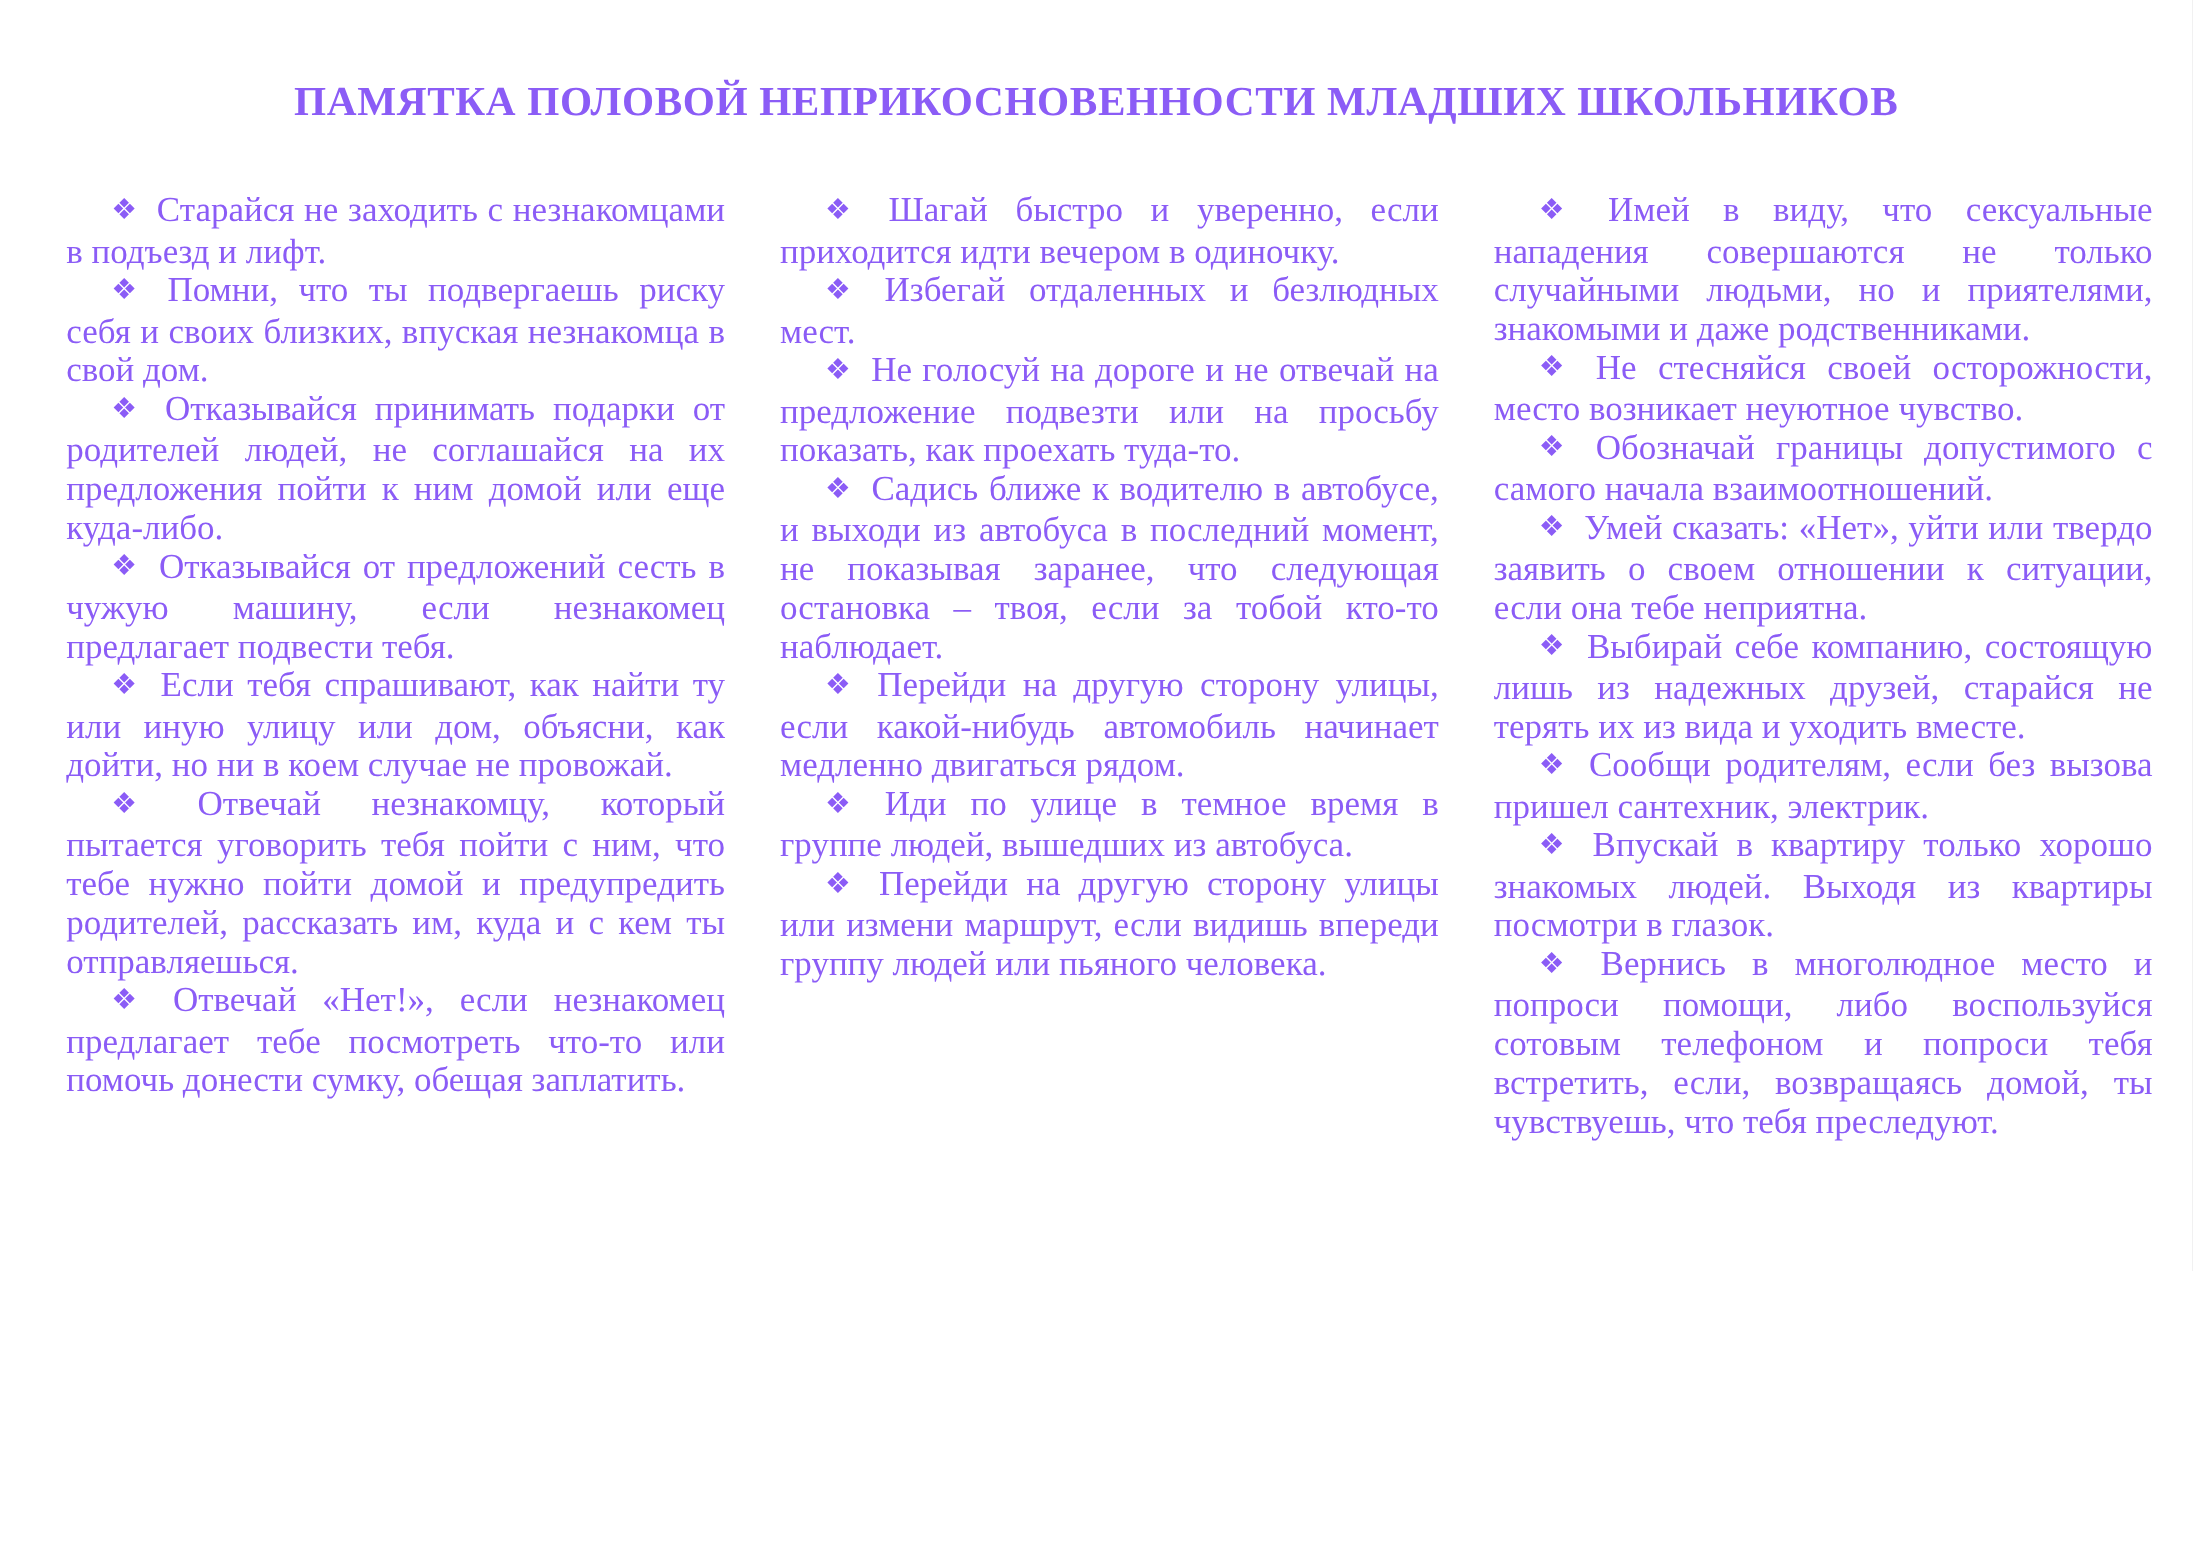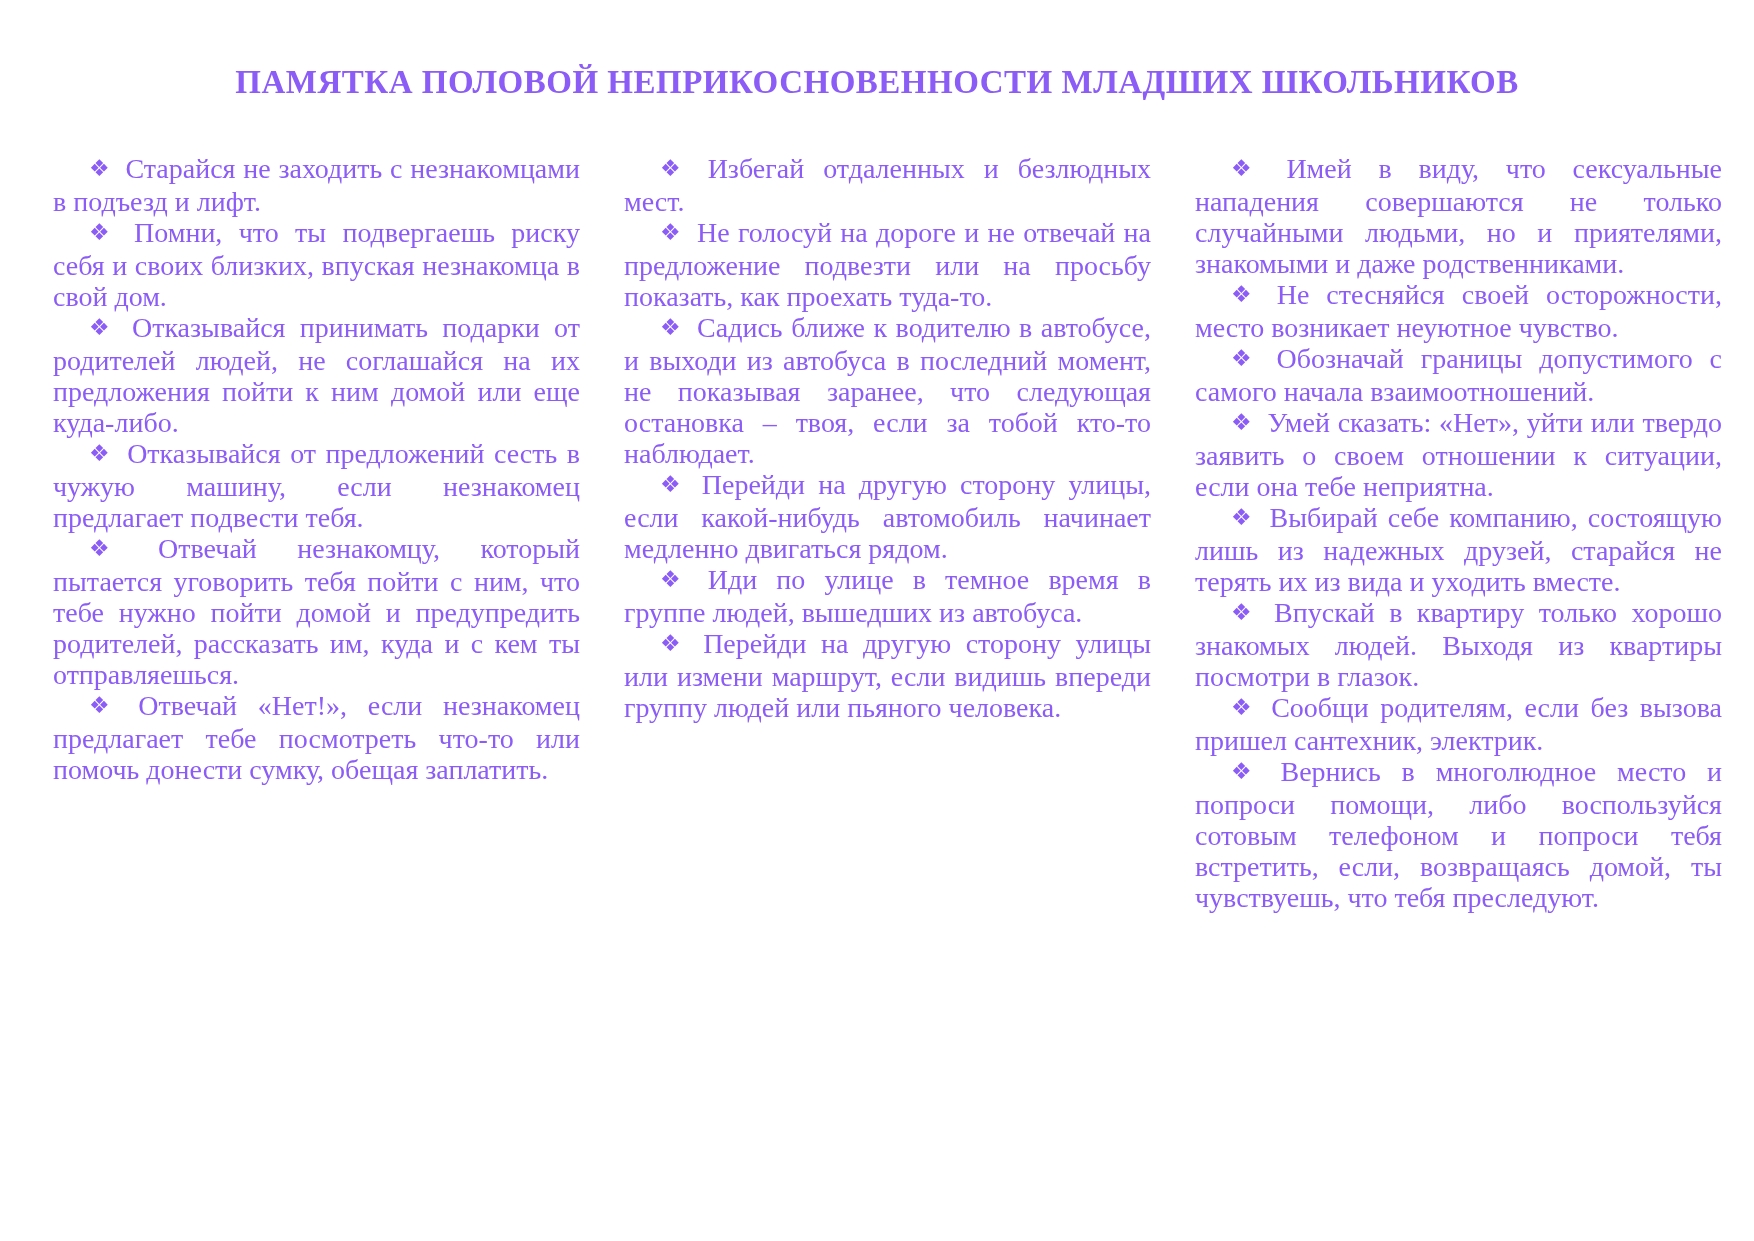--- a/index.html
+++ b/index.html
@@ -48,35 +48,37 @@
 <body>
 
 <div class="page">
   <div class="title">ПАМЯТКА ПОЛОВОЙ НЕПРИКОСНОВЕННОСТИ МЛАДШИХ ШКОЛЬНИКОВ</div>
   <div class="columns">
     <div class="col">
         <p class="item"><span class="bullet">❖</span><span>Старайся не заходить с незнакомцами в подъезд и лифт.</span></p>
         <p class="item"><span class="bullet">❖</span><span>Помни, что ты подвергаешь риску себя и своих близких, впуская незнакомца в свой дом.</span></p>
         <p class="item"><span class="bullet">❖</span><span>Отказывайся принимать подарки от родителей людей, не соглашайся на их предложения пойти к ним домой или еще куда-либо.</span></p>
         <p class="item"><span class="bullet">❖</span><span>Отказывайся от предложений сесть в чужую машину, если незнакомец предлагает подвести тебя.</span></p>
+        <p class="item"><span class="bullet">❖</span><span>Если тебя спрашивают, как найти ту или иную улицу или дом, объясни, как дойти, но ни в коем случае не провожай.</span></p>
         <p class="item"><span class="bullet">❖</span><span>Отвечай незнакомцу, который пытается уговорить тебя пойти с ним, что тебе нужно пойти домой и предупредить родителей, рассказать им, куда и с кем ты отправляешься.</span></p>
         <p class="item"><span class="bullet">❖</span><span>Отвечай «Нет!», если незнакомец предлагает тебе посмотреть что-то или помочь донести сумку, обещая заплатить.</span></p>
       </div>
     <div class="col">
+        <p class="item"><span class="bullet">❖</span><span>Шагай быстро и уверенно, если приходится идти вечером в одиночку.</span></p>
         <p class="item"><span class="bullet">❖</span><span>Избегай отдаленных и безлюдных мест.</span></p>
         <p class="item"><span class="bullet">❖</span><span>Не голосуй на дороге и не отвечай на предложение подвезти или на просьбу показать, как проехать туда-то.</span></p>
         <p class="item"><span class="bullet">❖</span><span>Садись ближе к водителю в автобусе, и выходи из автобуса в последний момент, не показывая заранее, что следующая остановка – твоя, если за тобой кто-то наблюдает.</span></p>
         <p class="item"><span class="bullet">❖</span><span>Перейди на другую сторону улицы, если какой-нибудь автомобиль начинает медленно двигаться рядом.</span></p>
         <p class="item"><span class="bullet">❖</span><span>Иди по улице в темное время в группе людей, вышедших из автобуса.</span></p>
         <p class="item"><span class="bullet">❖</span><span>Перейди на другую сторону улицы или измени маршрут, если видишь впереди группу людей или пьяного человека.</span></p>
       </div>
     <div class="col">
         <p class="item"><span class="bullet">❖</span><span>Имей в виду, что сексуальные нападения совершаются не только случайными людьми, но и приятелями, знакомыми и даже родственниками.</span></p>
         <p class="item"><span class="bullet">❖</span><span>Не стесняйся своей осторожности, место возникает неуютное чувство.</span></p>
         <p class="item"><span class="bullet">❖</span><span>Обозначай границы допустимого с самого начала взаимоотношений.</span></p>
         <p class="item"><span class="bullet">❖</span><span>Умей сказать: «Нет», уйти или твердо заявить о своем отношении к ситуации, если она тебе неприятна.</span></p>
         <p class="item"><span class="bullet">❖</span><span>Выбирай себе компанию, состоящую лишь из надежных друзей, старайся не терять их из вида и уходить вместе.</span></p>
+        <p class="item"><span class="bullet">❖</span><span>Сообщи родителям, если без вызова пришел сантехник, электрик.</span></p>
         <p class="item"><span class="bullet">❖</span><span>Впускай в квартиру только хорошо знакомых людей. Выходя из квартиры посмотри в глазок.</span></p>
-        <p class="item"><span class="bullet">❖</span><span>Сообщи родителям, если без вызова пришел сантехник, электрик.</span></p>
         <p class="item"><span class="bullet">❖</span><span>Вернись в многолюдное место и попроси помощи, либо воспользуйся сотовым телефоном и попроси тебя встретить, если, возвращаясь домой, ты чувствуешь, что тебя преследуют.</span></p>
       </div>
   </div>
 </div>
 
 </body></html>

